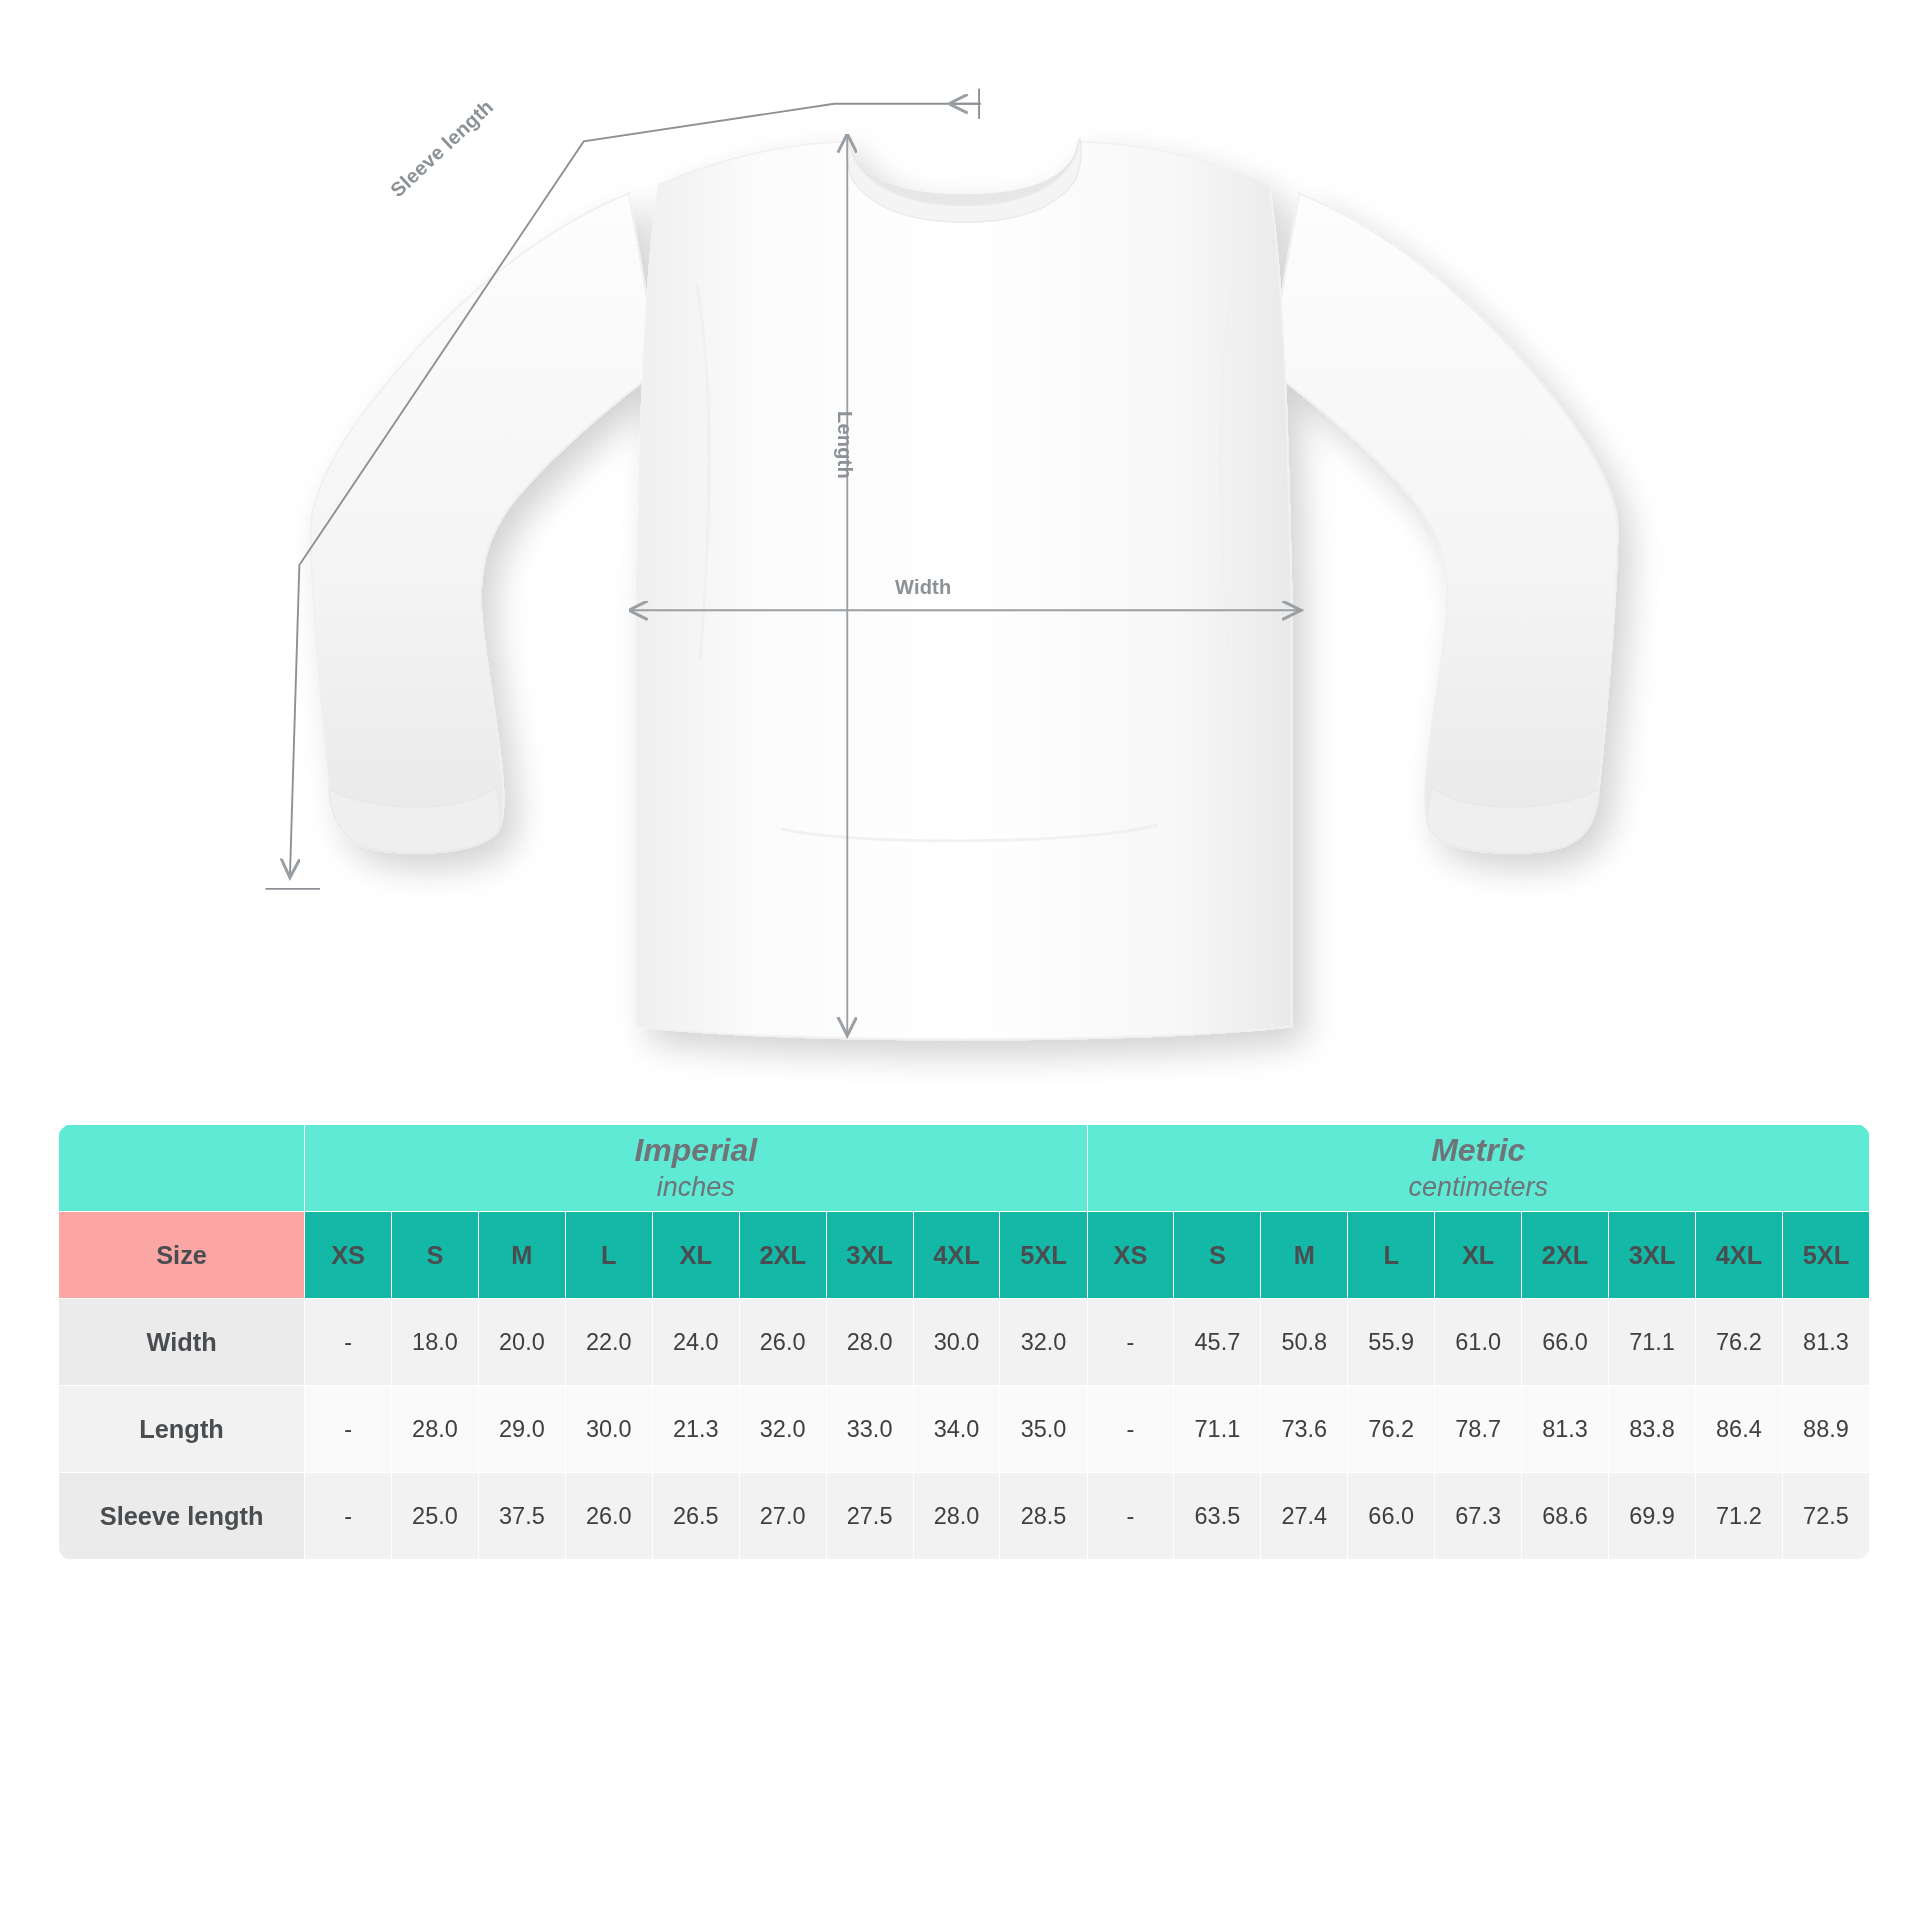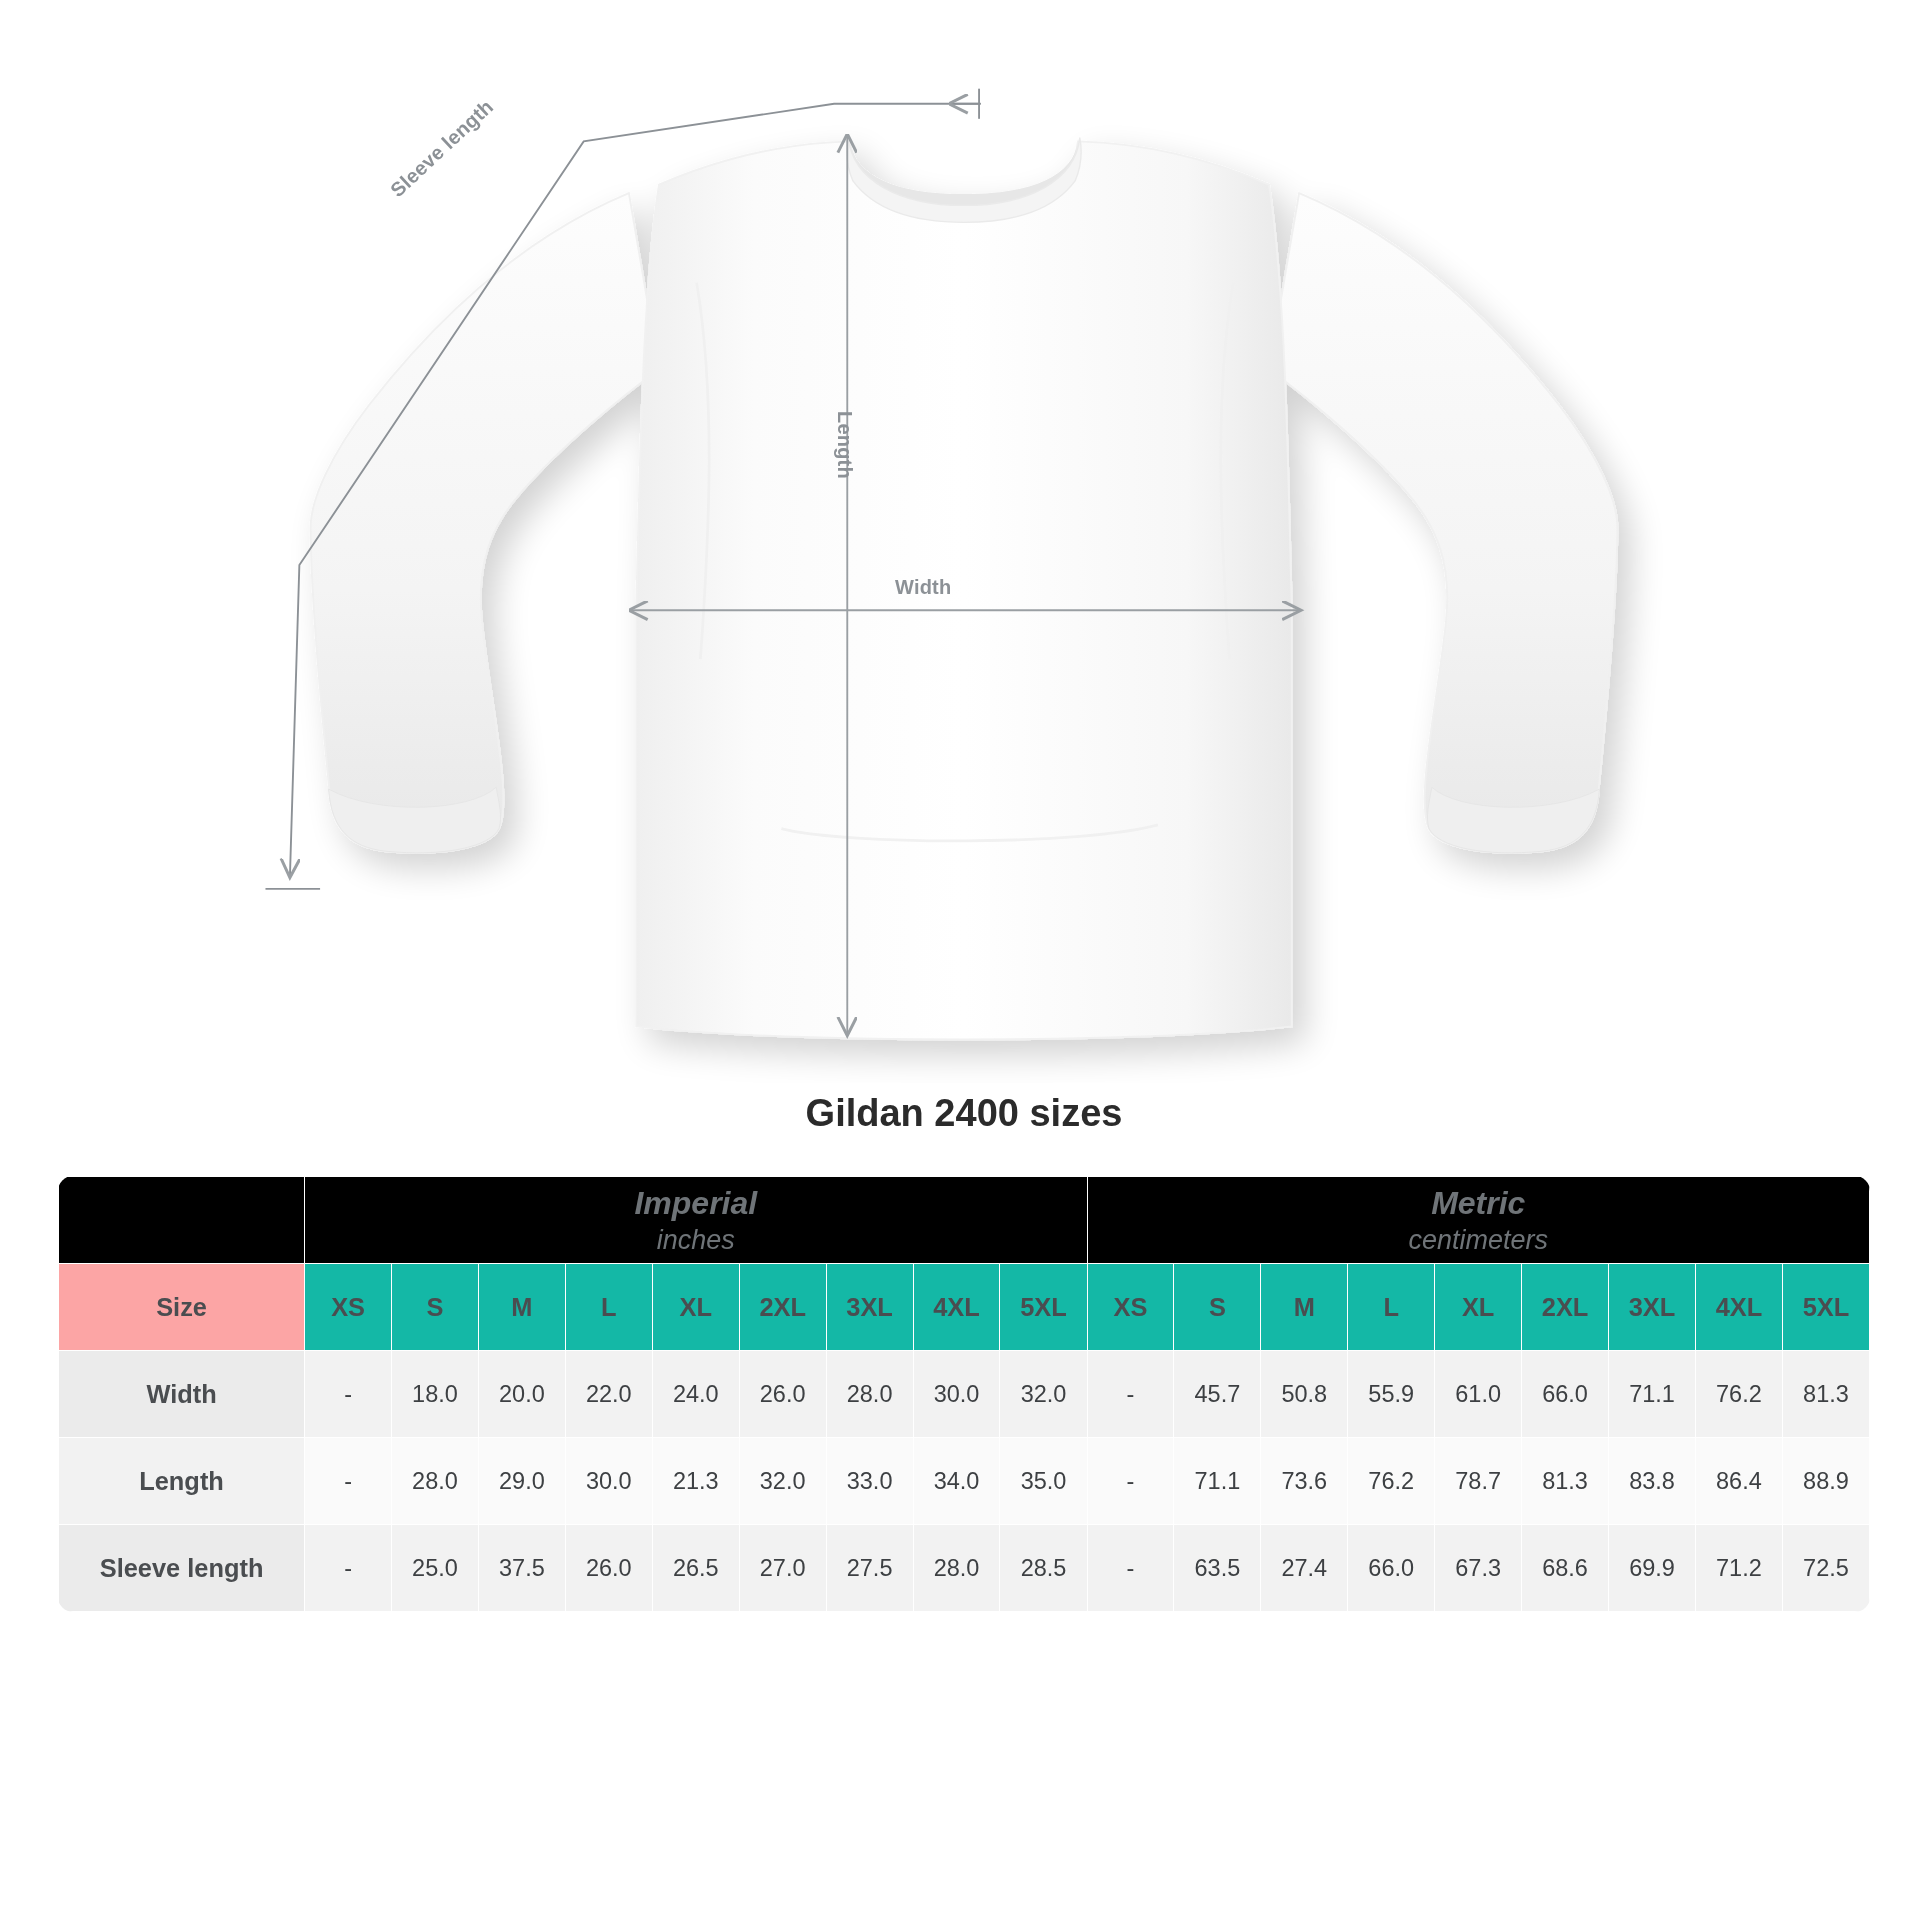--- a/index.html
+++ b/index.html
@@ -77,21 +77,21 @@
   table.size-table td, table.size-table th {
     border: 0.9px solid #ffffff;
     text-align: center;
     font-size: 23.5px;
     color: #3d4043;
     padding: 0;
     height: 87px;
     vertical-align: middle;
   }
   .unit-head {
-    background: #000000;
+    background: #5eead4;
     height: 151px;
     border: none;
   }
   .unit-head .unit-name {
     font-size: 32px;
     font-style: italic;
     font-weight: bold;
     color: #6f7478;
     line-height: 1.25;
   }
@@ -207,21 +207,20 @@
       <line x1="670" y1="648" x2="1380" y2="648" marker-start="url(#arrowStart)" marker-end="url(#arrowEnd)"></line>
     </g>
   </svg>
 
   <div class="dim-label length">Length</div>
   <div class="dim-label width">Width</div>
   <div class="dim-label sleeve">Sleeve length</div>
 </div>
 
 <div class="title-block">
-  <h1 class="chart-title">Gildan 2400 sizes</h1>
 </div>
 
 <div class="table-wrap">
   <table class="size-table">
     <colgroup>
       <col class="rowlabel">
       <col class="sizecol">
         <col class="sizecol">
         <col class="sizecol">
         <col class="sizecol">

